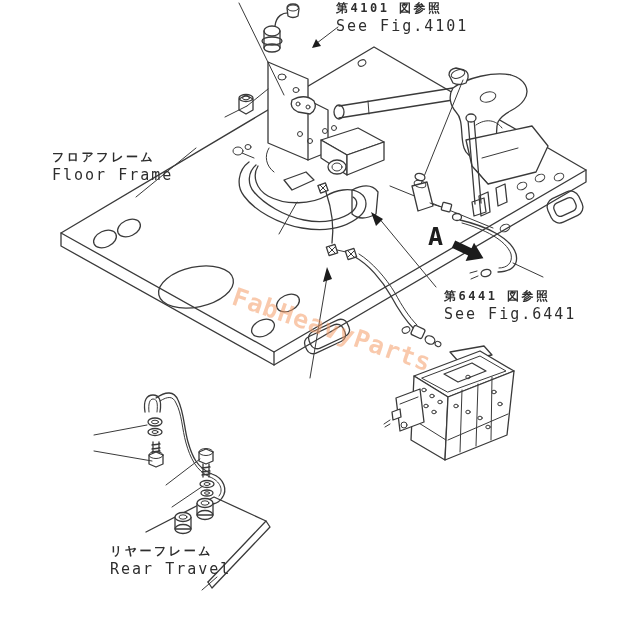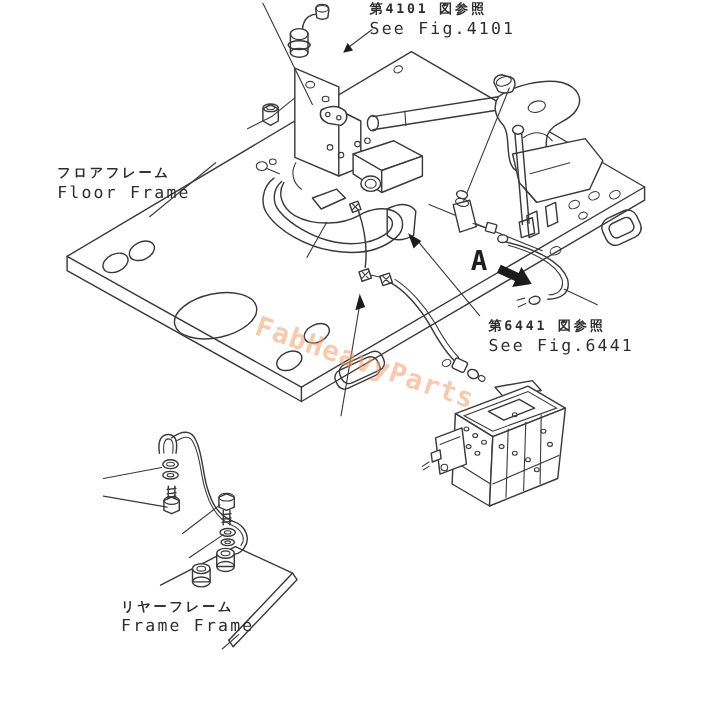--- a/index.html
+++ b/index.html
@@ -285,18 +285,18 @@
     <div class="jp">第6441 図参照</div>
     <div class="en">See Fig.6441</div>
   </div>
 
 
   <div class="label" style="left:424px;top:455px">
   </div>
 
   <div class="label" style="left:94px;top:545px">
     <div class="jp">リヤーフレーム</div>
-    <div class="en">Frame Frame</div>
+    <div class="en">Rear Travel</div>
   </div>
 
 
   <div class="watermark">FabHeavyParts</div>
 </div>
 
 </body></html>

